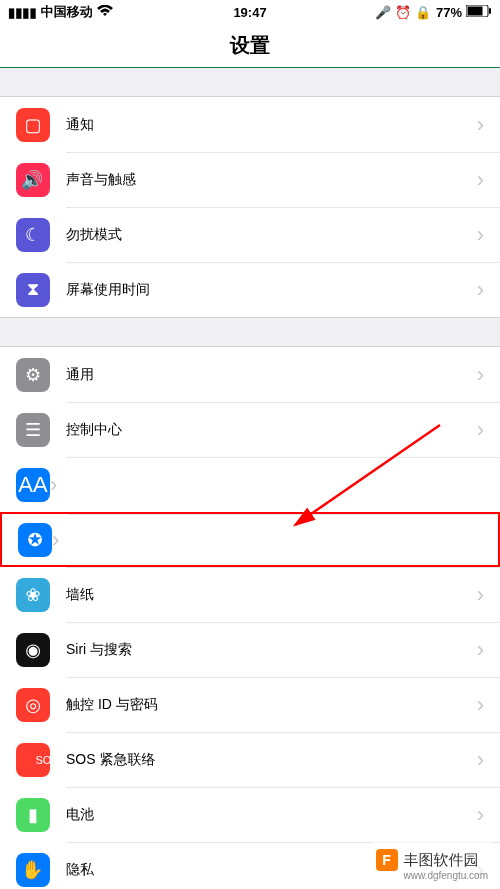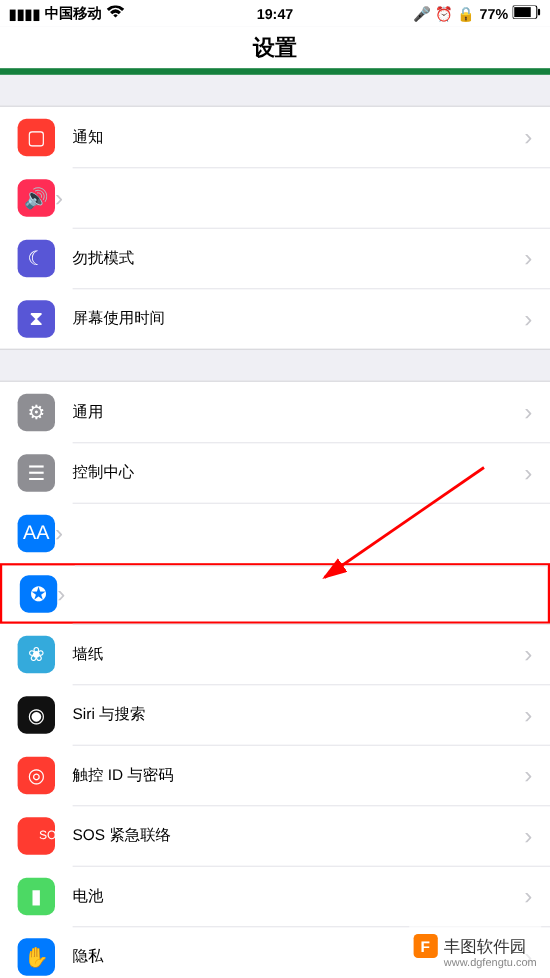--- a/index.html
+++ b/index.html
@@ -4,21 +4,21 @@
   <style>
     * { margin:0; padding:0; box-sizing:border-box; font-family: -apple-system, "Helvetica Neue", Arial, sans-serif; }
     body { width:500px; height:889px; background:#efeff4; position:relative; overflow:hidden; }
 
     
     .status-bar { height:24px; background:#fff; display:flex; align-items:center; justify-content:space-between; padding:0 8px; font-size:13px; font-weight:600; }
     .sb-left, .sb-right { display:flex; align-items:center; gap:4px; }
     .sb-center { position:absolute; left:50%; transform:translateX(-50%); }
 
     
-    .header { height:44px; background:#fff; display:flex; align-items:center; justify-content:center; font-size:20px; font-weight:600; border-bottom:6px solid #15803d; }
+    .header { height:44px; background:#fff; display:flex; align-items:center; justify-content:center; font-size:20px; font-weight:600; border-bottom:1px solid #15803d; }
 
     
     .group { background:#fff; margin-top:28px; border-top:1px solid #d1d1d6; border-bottom:1px solid #d1d1d6; }
     .group:first-of-type { margin-top:28px; }
 
     .row { height:55px; display:flex; align-items:center; padding:0 16px; position:relative; cursor:pointer; }
     .row + .row::before { content:""; position:absolute; top:0; left:66px; right:0; height:1px; background:#e5e5ea; }
     .row .icon { width:34px; height:34px; border-radius:8px; flex-shrink:0; display:flex; align-items:center; justify-content:center; color:#fff; }
     .row .label { margin-left:16px; font-size:14px; flex:1; }
     .row .chev { color:#c7c7cc; font-size:22px; }
@@ -73,20 +73,21 @@
 </div>
 
 <div class="group" id="g1">
     <div class="row">
       <div class="icon ic-notify" style="font-size: 18px;">▢</div>
       <div class="label">通知</div>
       <div class="chev">›</div>
     </div>
     <div class="row">
       <div class="icon ic-sound" style="font-size: 18px;">🔊</div>
+      <div class="label">声音与触感</div>
       <div class="chev">›</div>
     </div>
     <div class="row">
       <div class="icon ic-dnd" style="font-size: 18px;">☾</div>
       <div class="label">勿扰模式</div>
       <div class="chev">›</div>
     </div>
     <div class="row">
       <div class="icon ic-screen" style="font-size: 18px;">⧗</div>
       <div class="label">屏幕使用时间</div>
@@ -99,21 +100,21 @@
       <div class="icon ic-general" style="font-size: 18px;">⚙</div>
       <div class="label">通用</div>
       <div class="chev">›</div>
     </div>
     <div class="row">
       <div class="icon ic-control" style="font-size: 18px;">☰</div>
       <div class="label">控制中心</div>
       <div class="chev">›</div>
     </div>
     <div class="row">
-      <div class="icon ic-display" style="font-size: 18px;">AA</div>
+      <div class="icon ic-display" style="font-size: 22px;">AA</div>
       <div class="chev">›</div>
     </div>
     <div class="row highlight">
       <div class="icon ic-access" style="font-size: 18px;">✪</div>
       <div class="chev">›</div>
     </div>
     <div class="row">
       <div class="icon ic-wall" style="font-size: 18px;">❀</div>
       <div class="label">墙纸</div>
       <div class="chev">›</div>

